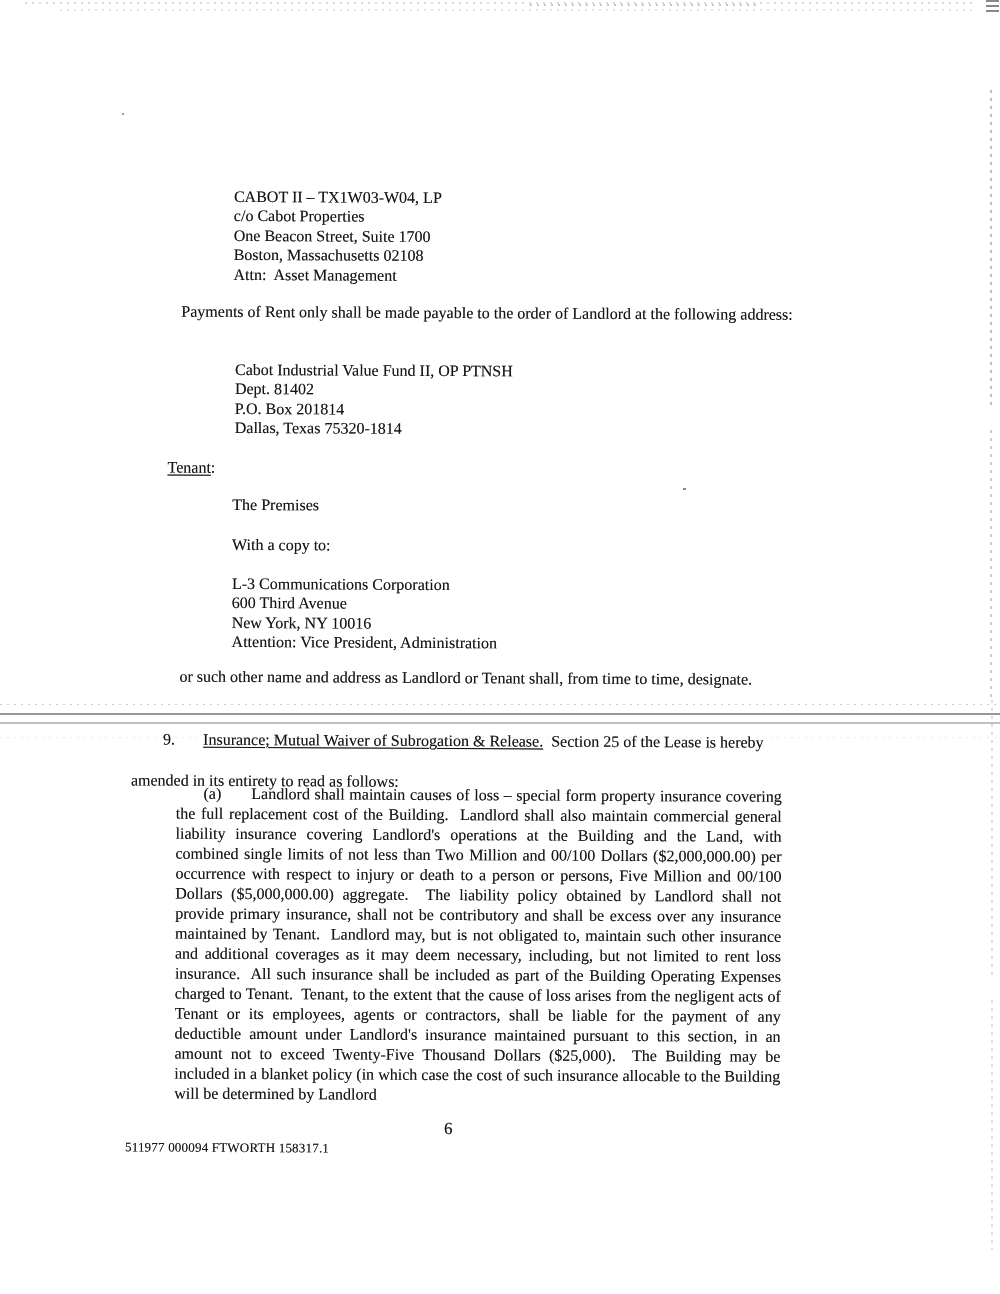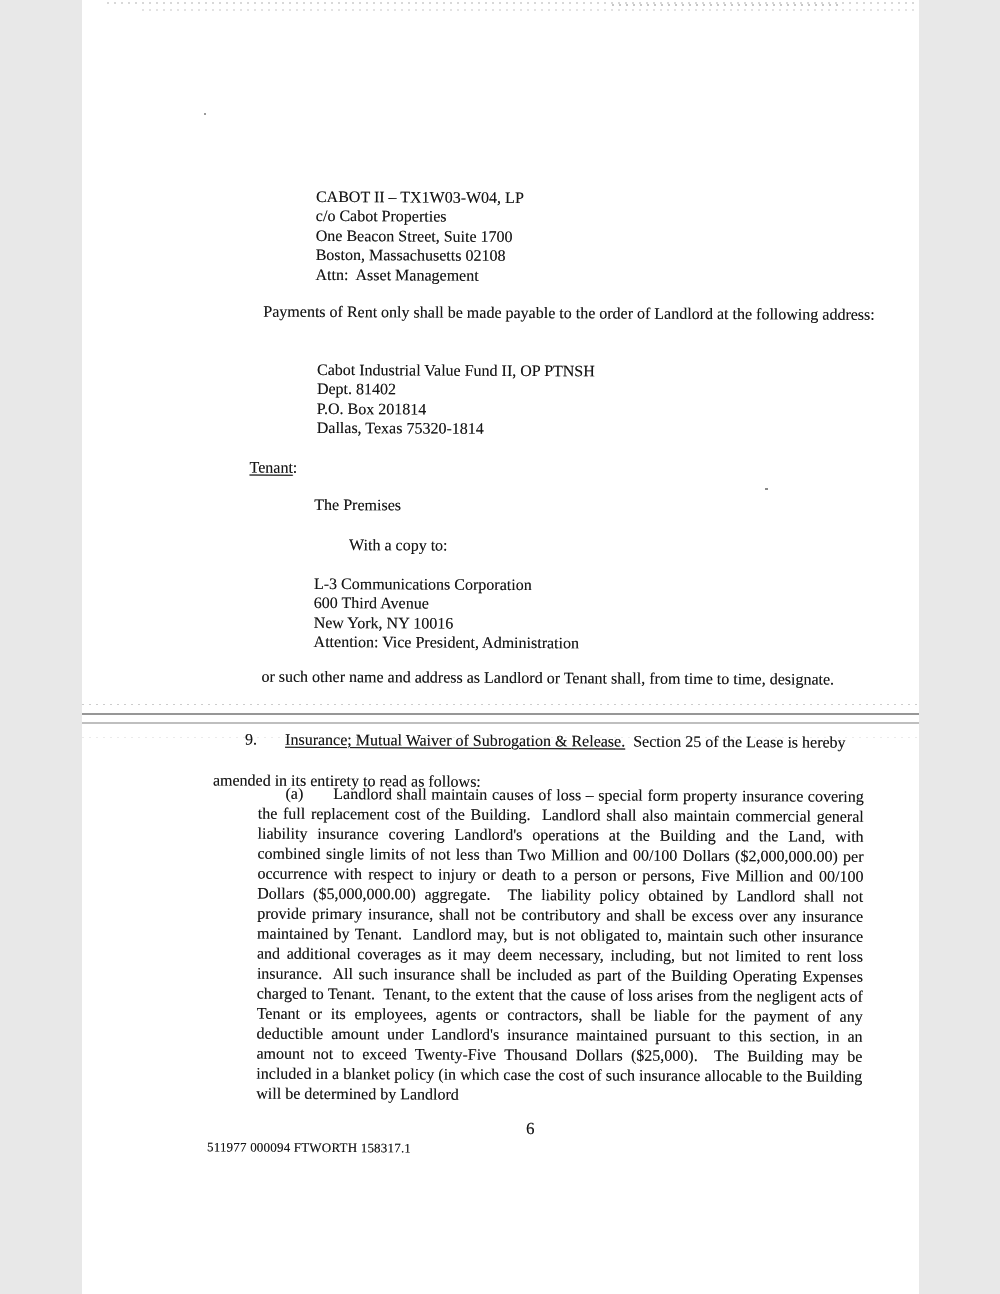--- a/index.html
+++ b/index.html
@@ -2,21 +2,21 @@
 <html><head>
 <meta charset="utf-8">
 <style>
   html,body{margin:0;padding:0;}
   body{
     background:#e8e8e8;
     font-family:"Liberation Serif","DejaVu Serif",serif;
   }
   .page{
     position:relative;
-    width:837px;height:1294px;
+    width:1000px;height:1294px;
     margin:0 auto;
     background:#ffffff;
     overflow:hidden;
     color:#161616;
   }
   .doc-text{
     position:absolute;inset:0;
     transform:rotate(0.3deg);
     transform-origin:60px 0;
     text-shadow:0 0 0.5px rgba(25,25,25,0.55);
@@ -29,21 +29,21 @@
   .nowrap{white-space:pre;}
   .u{text-decoration:underline;text-underline-offset:2px;text-decoration-thickness:1px;}
   .tab-9{display:inline-block;width:28px;}
   .tab-a{display:inline-block;width:30px;}
 
   .landlord-address{left:235px;top:186px;}
   .payments-para{left:183px;top:301px;width:618px;}
   .remit-address{left:237px;top:359px;}
   .tenant-heading{left:170px;top:458px;}
   .premises-line{left:235px;top:495px;}
-  .copy-to-line{left:235px;top:535px;margin-left:35px;}
+  .copy-to-line{left:235px;top:535px;}
   .l3-address{left:235px;top:573px;}
   .designate-line{left:183px;top:667px;}
   .section9{left:135px;top:708px;line-height:20.5px;}
   .para-a{left:180px;top:763px;width:606px;text-align:justify;text-indent:52px;margin:0;}
   .page-number{left:450px;top:1117px;font-size:17px;}
   .doc-footer{left:131px;top:1139px;font-size:13px;letter-spacing:0.2px;}
 
   
   .dotline-h{background:repeating-linear-gradient(90deg,#9a9a9a 0 2px,transparent 2px 7px);}
   .dotline-v{background:repeating-linear-gradient(180deg,#8f8f8f 0 3px,transparent 3px 8px);}

